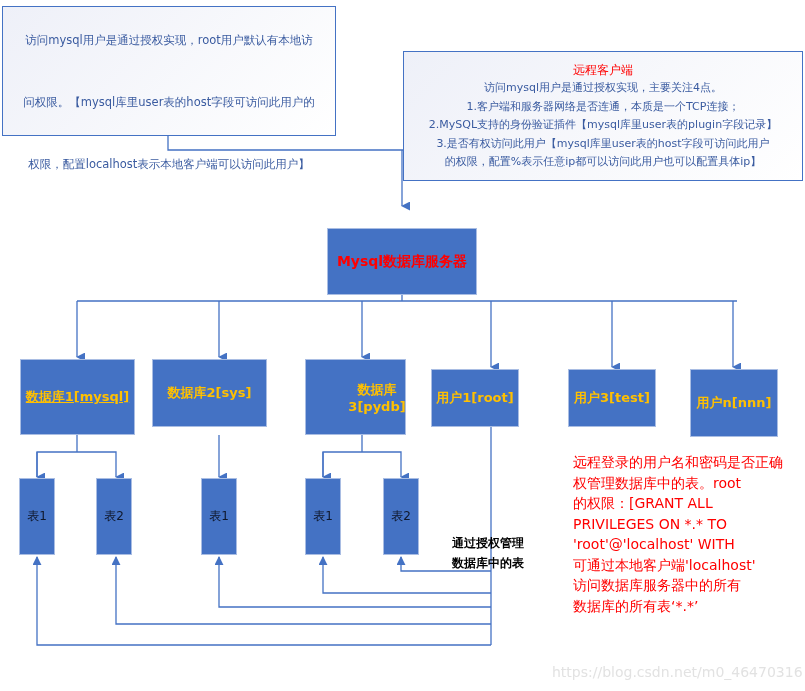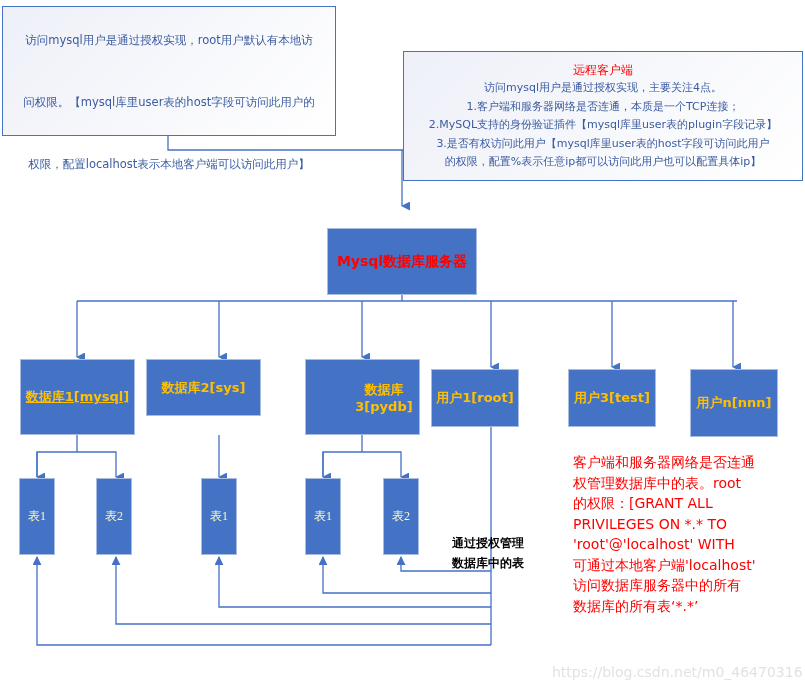--- a/index.html
+++ b/index.html
@@ -15,21 +15,21 @@
   .server-frame {
     border:2px solid #8faadc; border-left-color:#4472c4; border-bottom-color:#5a7ec0;
     background:linear-gradient(160deg, #eceff8 0%, #ffffff 60%);
   }
   .node {
     background:#4472c4; border:1.5px solid #a9bde3;
     display:flex; align-items:center; justify-content:center; text-align:center;
   }
   .node-server { color:#ff0000; font-weight:bold; font-size:14px;justify-content:center; }
   .node-db, .node-user { color:#ffc000; font-weight:bold; font-size:13px; }
-  .node-table { color:#fef9c3; font-size:12px;font-family:Liberation Serif, serif; }
+  .node-table { color:#0f172a; font-size:12px; }
   .black-note { color:#000; font-weight:bold; font-size:12px; line-height:20px; }
   .red-note { color:#ff0000; font-size:14px; line-height:20.5px; }
   .watermark { color:#e2e2e2; font-size:14px; font-family:"DejaVu Sans", sans-serif; }
   svg.conn { position:absolute; left:0; top:0; }
 </style>
 </head>
 <body>
 
 <svg class="conn" width="805" height="691">
   <defs>
@@ -86,24 +86,24 @@
 
 <div class="abs server-frame" style="left:1px;top:208px;width:802px;height:482px;z-index:-1;"></div>
 
 <div class="abs node node-server" style="left:327px;top:228px;width:150px;height:67px;">
   <span>Mysql数据库服务器</span>
 </div>
 
 <div class="abs node node-db" style="left:20px;top:359px;width:115px;height:76px;text-decoration:underline;">
   <span>数据库1[mysql]</span>
 </div>
-<div class="abs node node-db" style="left:146px;top:359px;width:115px;height:57px;">
+<div class="abs node node-db" style="left:152px;top:359px;width:115px;height:68px;">
   <span>数据库2[sys]</span>
 </div>
-<div class="abs node node-db" style="left:305px;top:359px;width:115px;height:76px;padding-left:43px;">
+<div class="abs node node-db" style="left:305px;top:359px;width:101px;height:76px;padding-left:43px;">
   <span>数据库3[pydb]</span>
 </div>
 
 <div class="abs node node-user" style="left:431px;top:369px;width:88px;height:58px;">
   <span>用户1[root]</span>
 </div>
 <div class="abs node node-user" style="left:568px;top:369px;width:88px;height:58px;">
   <span>用户3[test]</span>
 </div>
 <div class="abs node node-user" style="left:690px;top:369px;width:88px;height:68px;">
@@ -125,21 +125,21 @@
 <div class="abs node node-table" style="left:383px;top:478px;width:36px;height:77px;">
   <span>表2</span>
 </div>
 
 <div class="abs black-note" style="left:452px;top:533px;width:100px;">
   <div>通过授权管理</div>
   <div>数据库中的表</div>
 </div>
 
 <div class="abs red-note" style="left:573px;top:452px;width:220px;">
-  <div>客户端和服务器网络是否连通</div>
+  <div>远程登录的用户名和密码是否正确</div>
   <div>权管理数据库中的表。root</div>
   <div>的权限：[GRANT ALL</div>
   <div>PRIVILEGES ON *.* TO</div>
   <div>'root'@'localhost' WITH</div>
   <div>可通过本地客户端'localhost'</div>
   <div>访问数据库服务器中的所有</div>
   <div>数据库的所有表‘*.*’</div>
 </div>
 
 <div class="abs watermark" style="left:552px;top:664px;">https://blog.csdn.net/m0_46470316</div>

